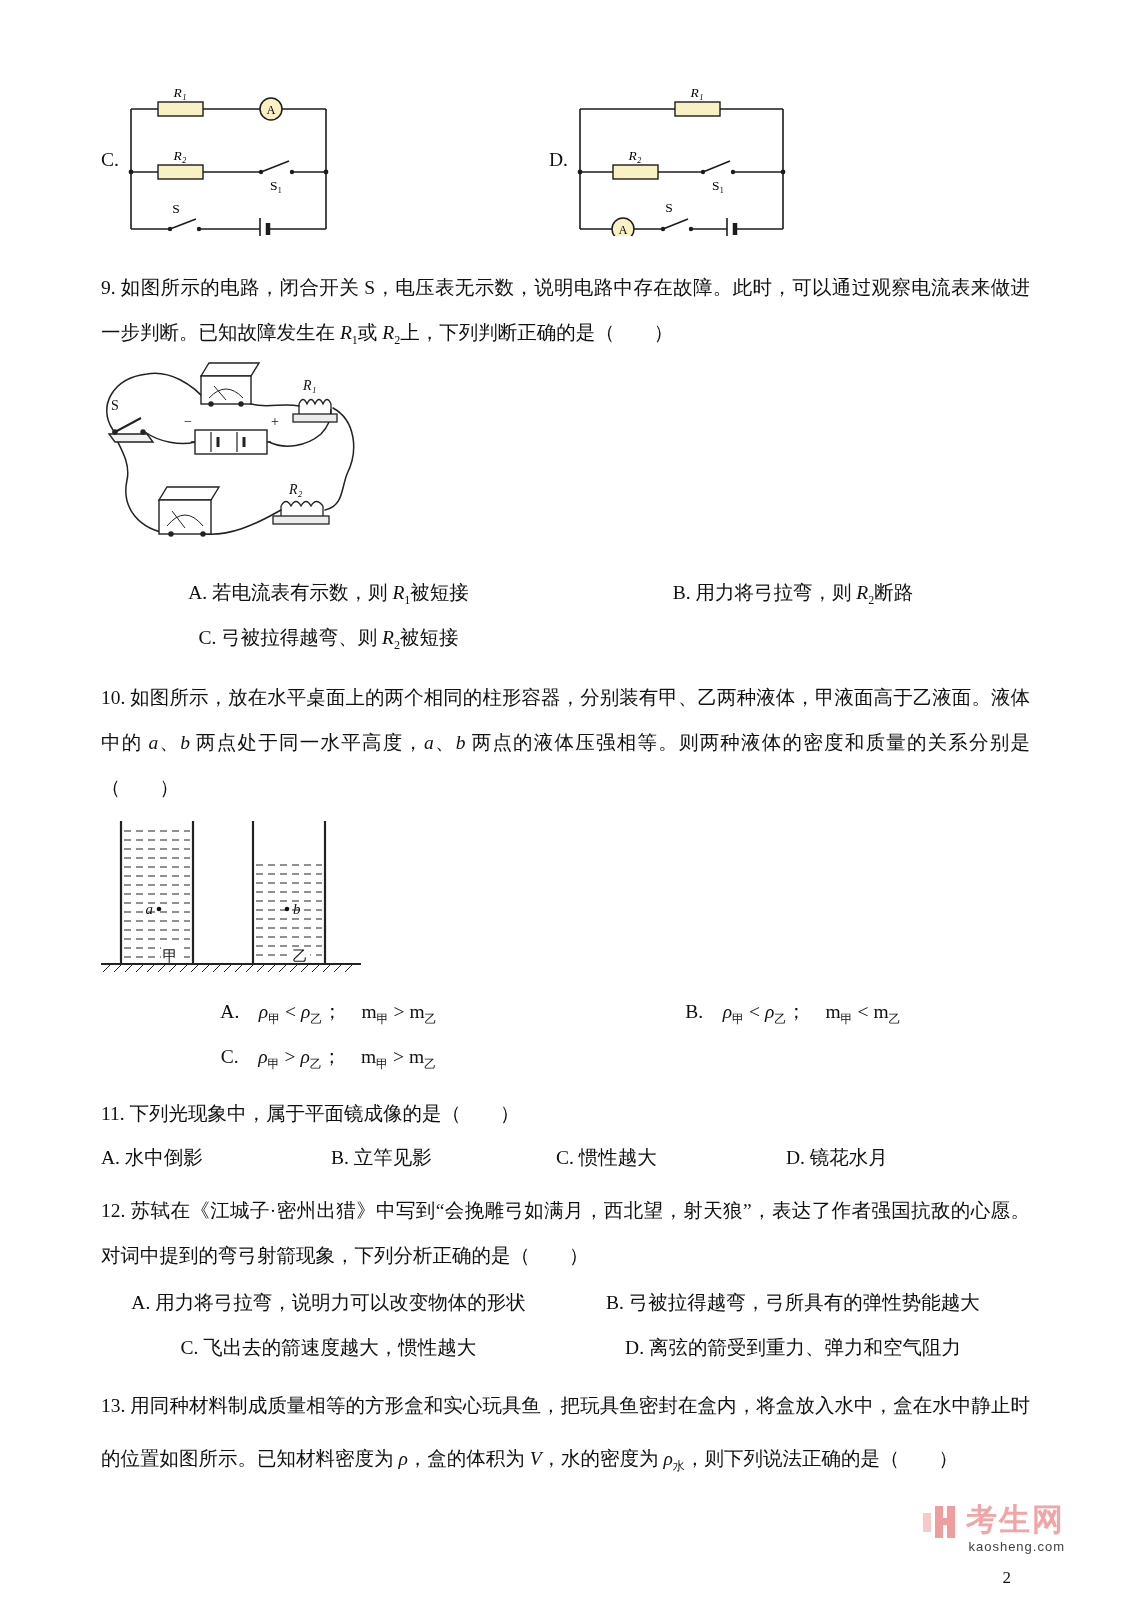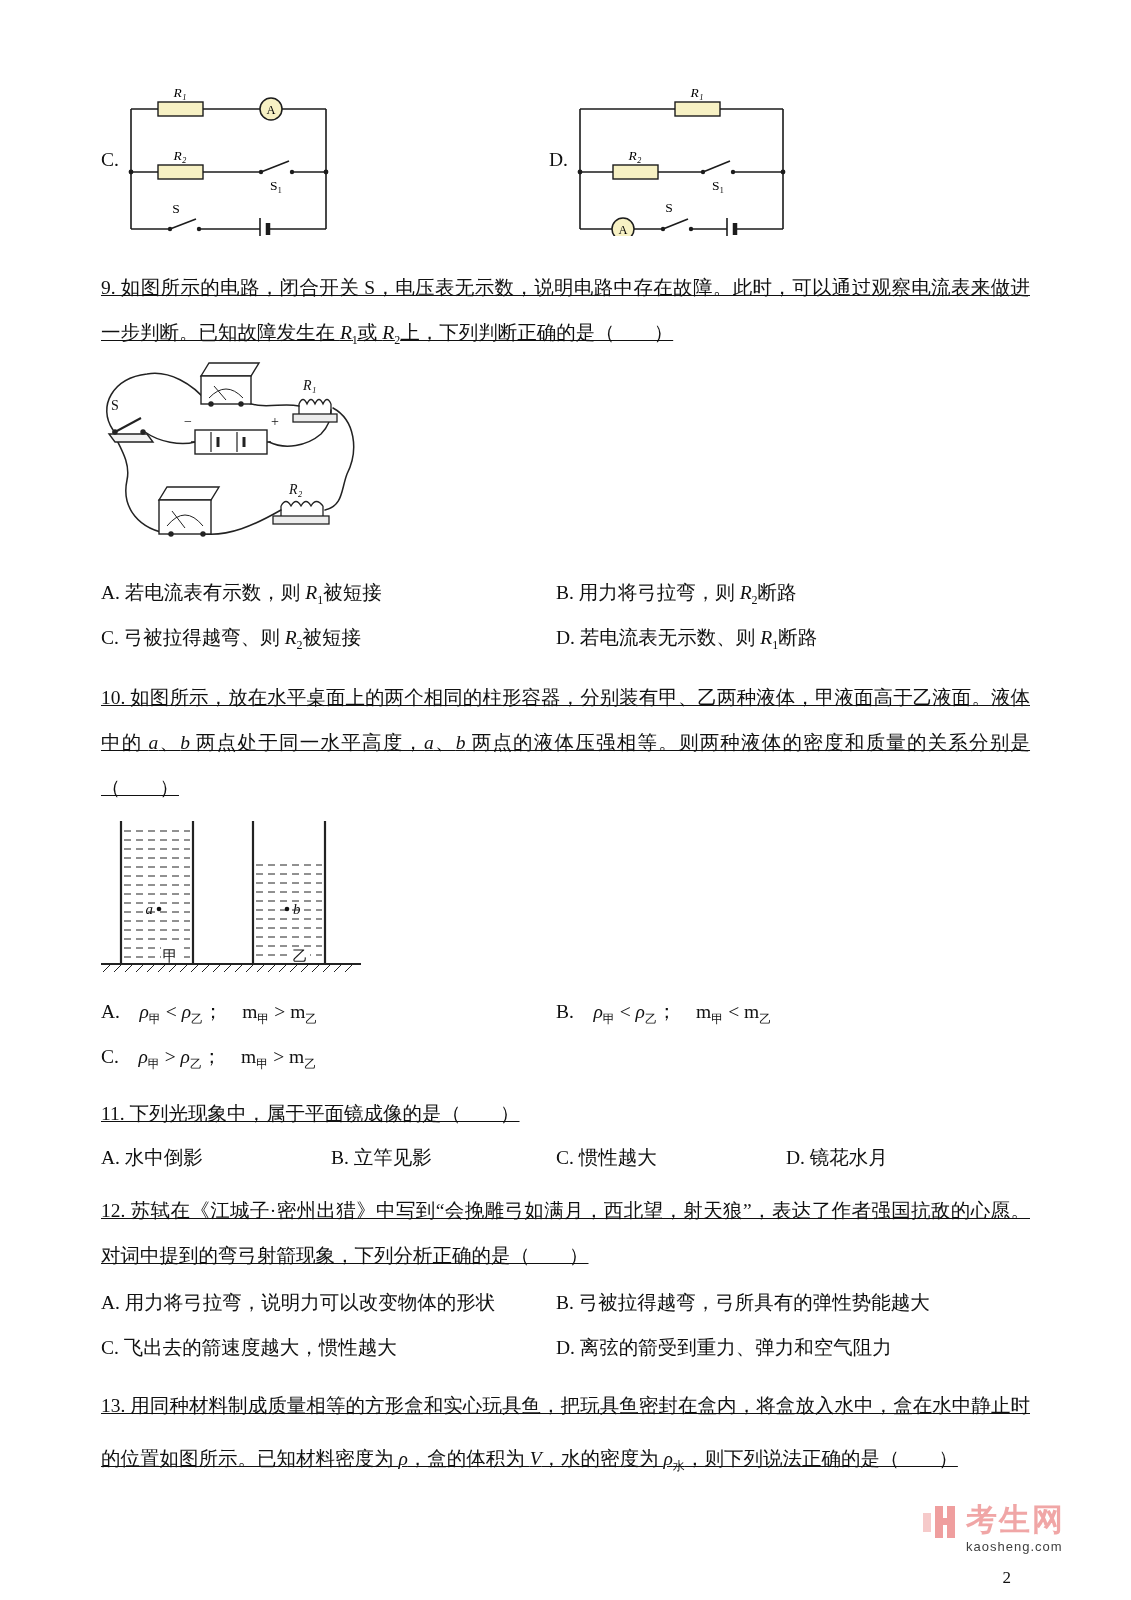--- a/index.html
+++ b/index.html
@@ -3,38 +3,38 @@
 <meta charset="utf-8">
 <style>
   * { margin: 0; padding: 0; box-sizing: border-box; }
   html, body { background: #ffffff; }
   body {
     width: 1131px; height: 1600px; position: relative;
     font-family: "Liberation Serif", "DejaVu Serif", serif;
     color: #111; font-size: 19.5px;
   }
   .content { padding: 84px 101px 0 101px; }
-  .qtext { text-align: justify; line-height: 2.3; text-decoration: underline; }
+  .qtext { text-align: justify; line-height: 2.3; }
   .it { font-style: italic; }
   sub { font-size: 0.62em; line-height: 0; }
   .fig-row { display: flex; align-items: center; }
   .fig-group { display: flex; align-items: center; gap: 7px; }
   .g2 { margin-left: 218px; }
   .fig-label { font-size: 19.5px; }
   .sec-q9 { margin-top: 30px; }
   .sec-q10 { margin-top: 16px; }
   .sec-q11 { margin-top: 12px; }
   .sec-q12 { margin-top: 8px; }
   .sec-q13 { margin-top: 8px; }
   .q9fig { margin: 2px 0 0 -4px; }
   .q10fig { margin: 8px 0 0 0; }
-  .opts2 { display: grid; grid-template-columns: 455px 1fr; line-height: 2.3; margin-top: 8px; }
+  .opts2 { display: grid; grid-template-columns: 455px 1fr; line-height: 2.3; margin-top: 8px; text-align: center; }
   .opts4 { display: grid; grid-template-columns: 230px 225px 230px 1fr; line-height: 2.3; }
   .brand { position: absolute; right: 66px; bottom: 46px; display: flex; align-items: flex-start; gap: 9px; }
-  .brand-text-block { display: flex; flex-direction: column; align-items: flex-start; }
+  .brand-text-block { display: flex; flex-direction: column; align-items: flex-end; }
   .brand-name {
     font-family: "Liberation Sans", "DejaVu Sans", sans-serif;
     font-weight: bold; font-size: 31px; line-height: 1;
     color: #f0a6a6; letter-spacing: 2px;
   }
   .brand-domain {
     font-family: "Liberation Sans", "DejaVu Sans", sans-serif;
     font-size: 13px; color: #404040; letter-spacing: 1px; margin-top: 4px;
   }
   .page-num { position: absolute; right: 120px; bottom: 12px; font-size: 17px; }
@@ -161,21 +161,20 @@
           <text x="192" y="136" font-style="italic">R₂</text>
           <text x="87" y="68">−</text>
           <text x="174" y="68">+</text>
         </g>
       </svg>
     </div>
     <div class="opts2">
       <span><span>A. 若电流表有示数，则 </span><span class="it">R</span><sub>1</sub><span>被短接</span></span>
       <span><span>B. 用力将弓拉弯，则 </span><span class="it">R</span><sub>2</sub><span>断路</span></span>
       <span><span>C. 弓被拉得越弯、则 </span><span class="it">R</span><sub>2</sub><span>被短接</span></span>
-      <span><span>D. 若电流表无示数、则 </span><span class="it">R</span><sub>1</sub><span>断路</span></span>
     </div>
   </section>
 
   <section class="sec-q10">
     <p class="qtext"><span>10. 如图所示，放在水平桌面上的两个相同的柱形容器，分别装有甲、乙两种液体，甲液面高于乙液面。液体中的 </span><span class="it">a</span><span>、</span><span class="it">b</span><span> 两点处于同一水平高度，</span><span class="it">a</span><span>、</span><span class="it">b</span><span> 两点的液体压强相等。则两种液体的密度和质量的关系分别是（　　）</span></p>
     <div class="q10fig">
       <svg width="260" height="158" viewBox="0 0 260 158">
         <g stroke="#222" fill="none">
           <path d="M20,2 V145 M92,2 V145" stroke-width="2.2"></path>
           <path d="M152,2 V145 M224,2 V145" stroke-width="2.2"></path>

